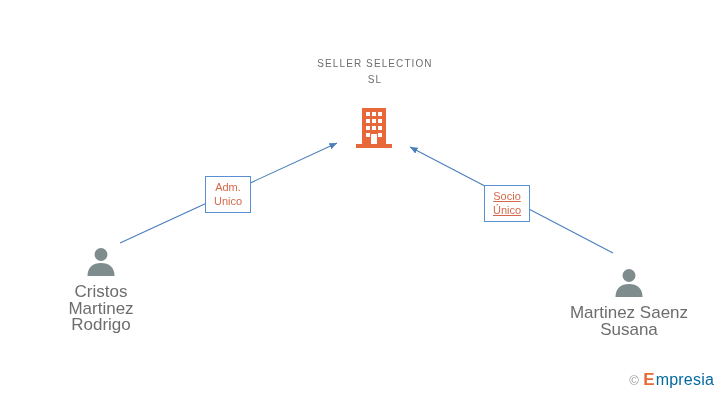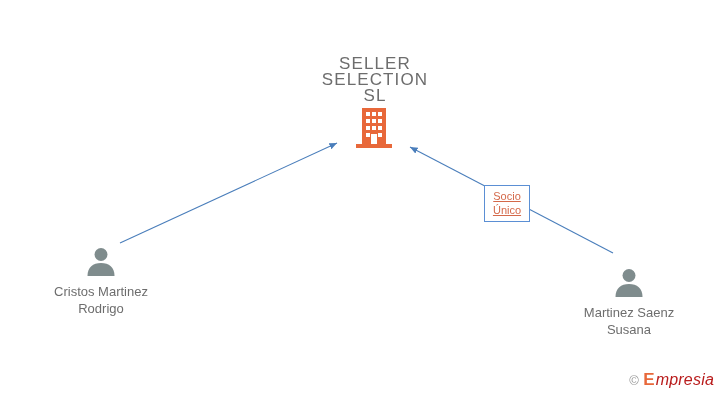--- a/index.html
+++ b/index.html
@@ -26,21 +26,21 @@
     height: 400px;
   }
 
   
   .company-title {
     position: absolute;
     left: 310px;
     top: 56px;
     width: 130px;
     text-align: center;
-    font-size: 17px;
+    font-size: 10px;
     letter-spacing: 1.1px;
     color: #6d6d6d;
     line-height: 16px;
     font-weight: normal;
   }
 
   
   .building-icon {
     position: absolute;
     left: 356px;
@@ -56,21 +56,21 @@
     text-align: center;
   }
   .person .glyph {
     width: 34px;
     height: 34px;
     margin: 0 auto;
     display: block;
   }
   .person .label {
     margin-top: 5px;
-    font-size: 13px;
+    font-size: 17px;
     color: #6d6d6d;
     line-height: 16.5px;
   }
   #person-left {
     left: 41px;
     top: 245px;
   }
   #person-right {
     left: 569px;
     top: 266px;
@@ -116,22 +116,21 @@
     margin-right: 4px;
     color: #9a9a9a;
   }
   .watermark .e-mark {
     color: #e8683a;
     font-size: 17px;
     font-weight: bold;
     margin-right: 1px;
   }
   .watermark .brand {
-    color: #b91c1c;
-    font-style: italic;
+    color: #0369a1;
   }
 </style>
 </head>
 <body>
 
 <div id="canvas">
 
   <svg class="svg-layer" viewBox="0 0 728 400">
     <defs>
       <marker id="arrowhead" markerWidth="9" markerHeight="9" refX="7" refY="3" orient="auto" markerUnits="strokeWidth">
@@ -158,20 +157,21 @@
       <rect x="22" y="11" width="4" height="4" fill="#ffffff"></rect>
       <rect x="10" y="18" width="4" height="4" fill="#ffffff"></rect>
       <rect x="16" y="18" width="4" height="4" fill="#ffffff"></rect>
       <rect x="22" y="18" width="4" height="4" fill="#ffffff"></rect>
       <rect x="10" y="25" width="4" height="4" fill="#ffffff"></rect>
       <rect x="22" y="25" width="4" height="4" fill="#ffffff"></rect>
       <rect x="15" y="26" width="6" height="10" fill="#ffffff"></rect>
     </svg>
   </div>
 
+  <div class="relation-box" id="relation-adm">Adm. Unico</div>
 
   <div class="relation-box" id="relation-socio">Socio Único</div>
 
   <div class="person" id="person-left">
     <span class="glyph">
       <svg viewBox="0 0 34 34" width="34" height="34">
         <circle cx="17" cy="9.5" r="6.5" fill="#7f8c8d"></circle>
         <path d="M3.5,31 C3.5,22 9,18 17,18 C25,18 30.5,22 30.5,31 Z" fill="#7f8c8d"></path>
       </svg>
     </span>

